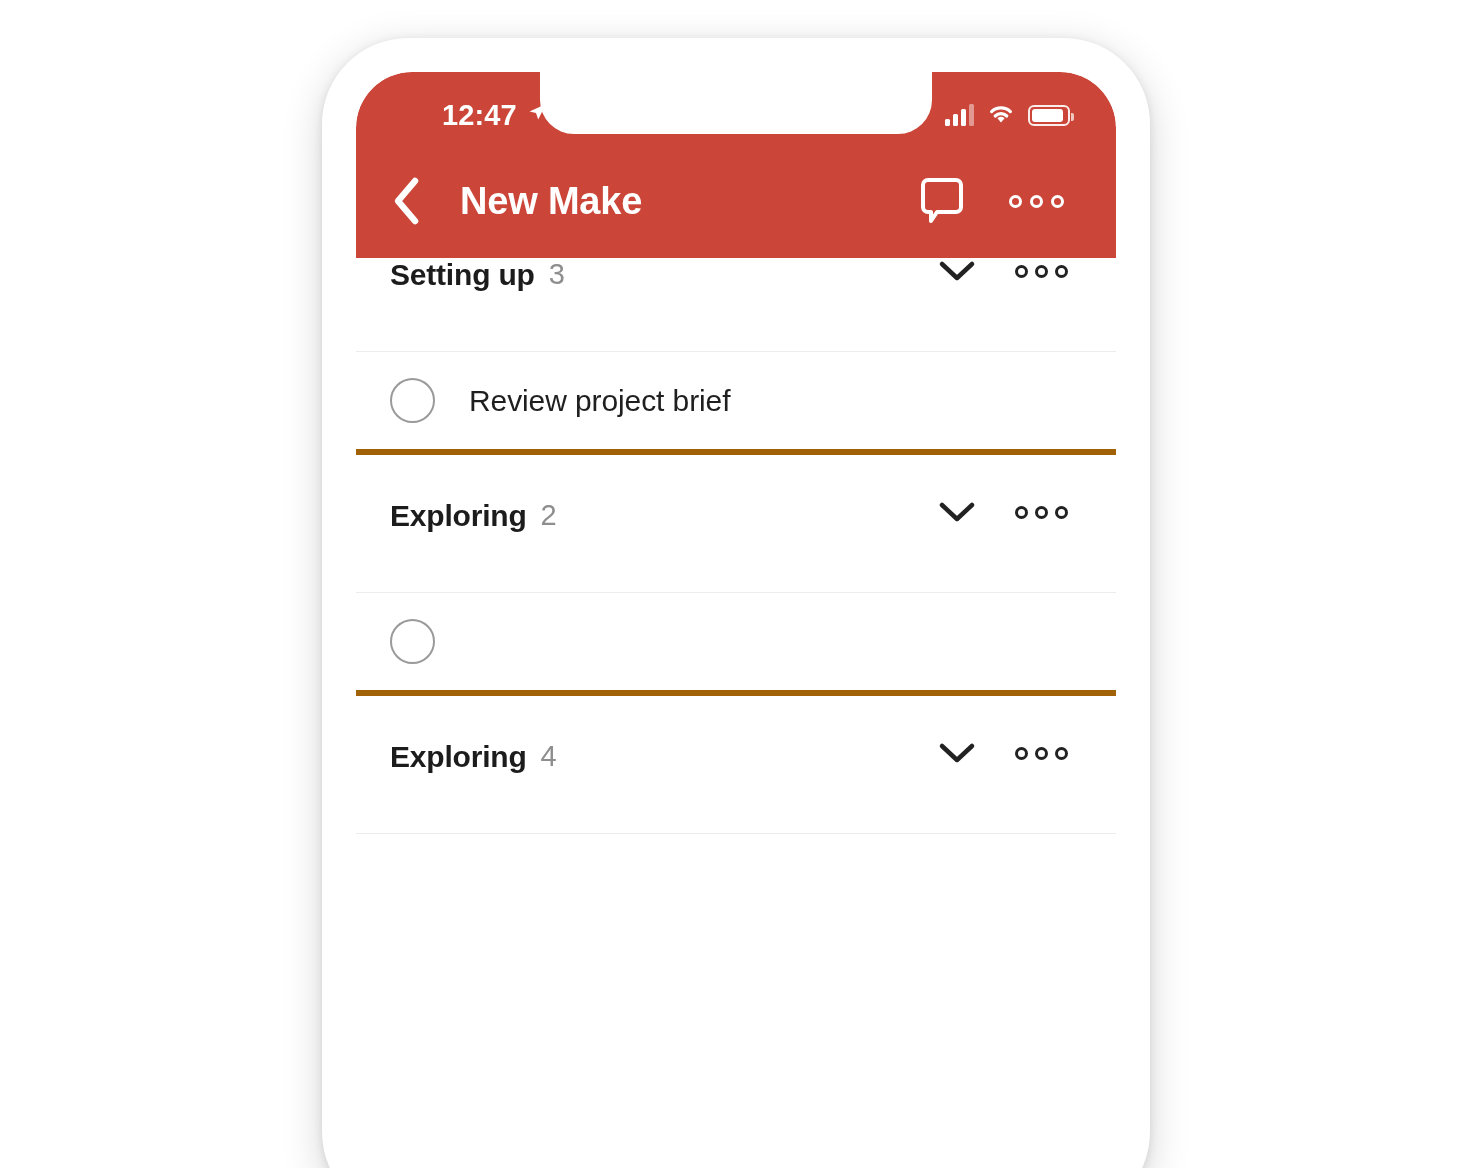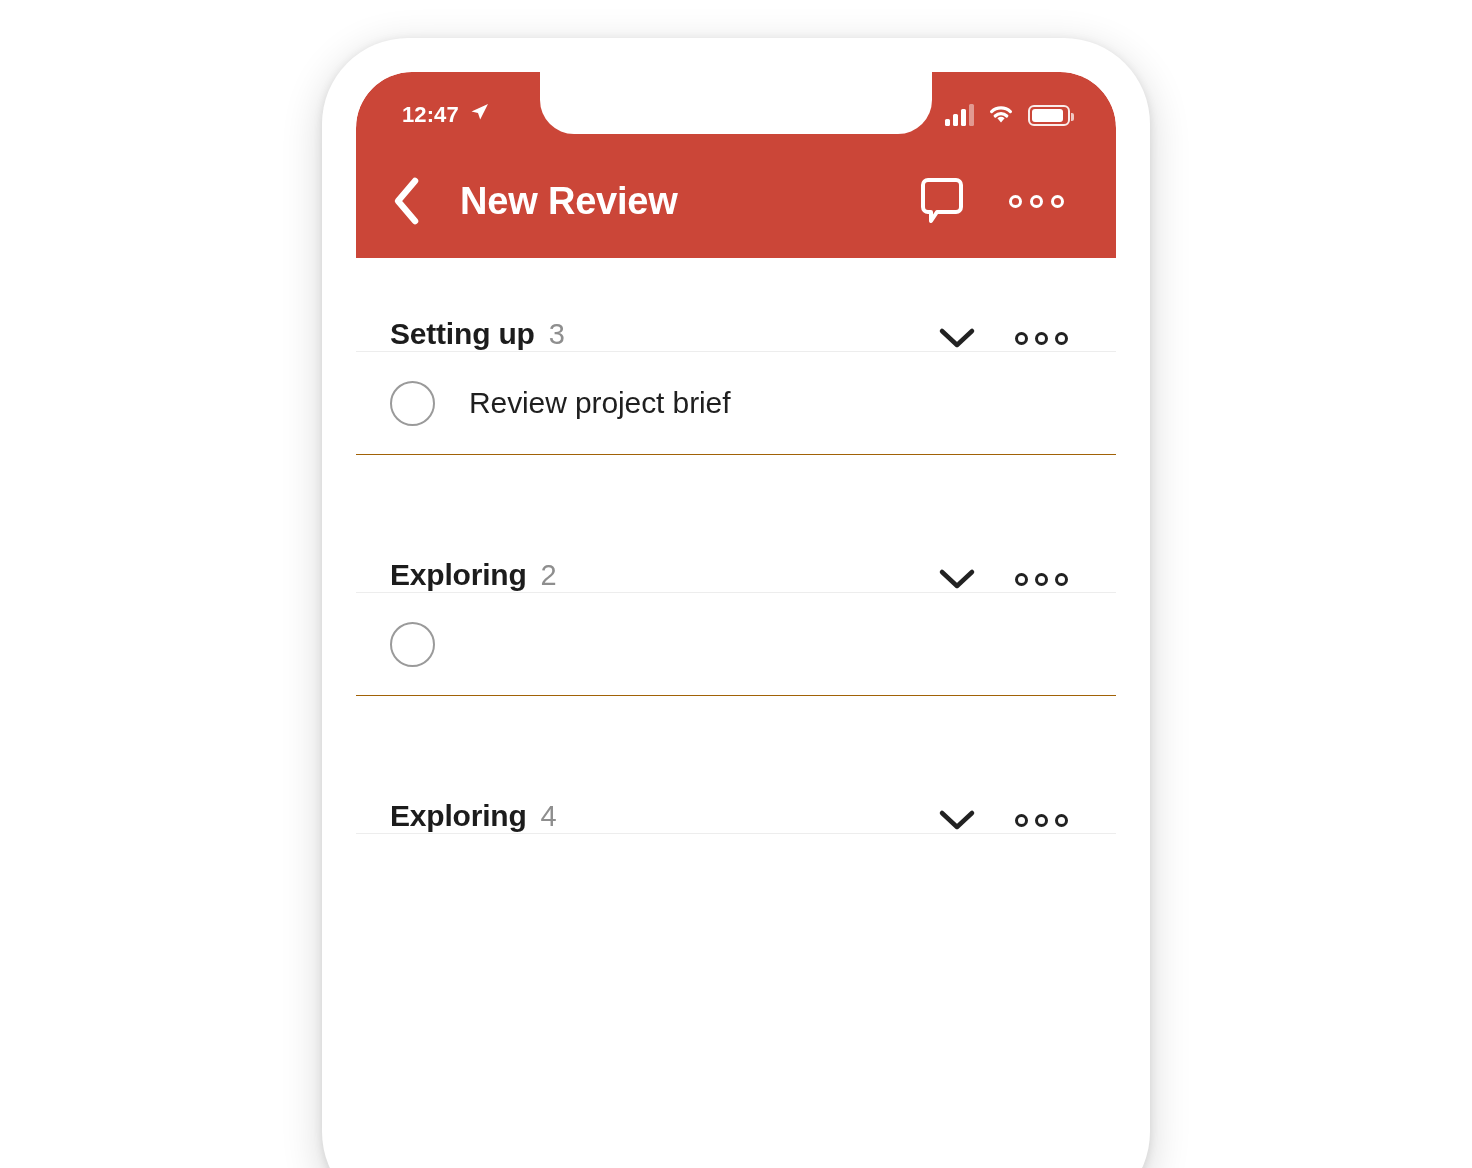--- a/index.html
+++ b/index.html
@@ -85,24 +85,25 @@
     pointer-events: none;
   }
   .status-left {
     display: flex;
     align-items: center;
     gap: 9px;
     margin-top: 14px;
   }
   .status-time {
     color: #ffffff;
-    font-size: 22px;
+    font-size: 29px;
     font-weight: bold;
     letter-spacing: 0.1px;
     line-height: 1;
+    margin-left: 40px;
   }
   .loc-arrow { display: block; margin-top: -2px; }
   .status-right {
     display: flex;
     align-items: center;
     gap: 13px;
     margin-top: 14px;
   }
   .sig-bars {
     display: flex;
@@ -202,21 +203,21 @@
     left: 0;
     top: 186px;
     width: 760px;
     bottom: 0;
     background: #ffffff;
   }
 
   .section-header {
     height: 94px;
     display: flex;
-    align-items: flex-end;
+    align-items: flex-start;
     padding: 0 0 0 34px;
     box-sizing: border-box;
     border-bottom: 1px solid #ededed;
     background: #ffffff;
   }
   .section-title {
     font-size: 30px;
     font-weight: bold;
     color: #1c1c1c;
     letter-spacing: -0.2px;
@@ -248,21 +249,21 @@
     border: 3px solid #222222;
     box-sizing: border-box;
   }
 
   .task-row {
     height: 103px;
     display: flex;
     align-items: center;
     padding-left: 34px;
     box-sizing: border-box;
-    border-bottom: 1px solid #a16207;
+    border-bottom: 6px solid #a16207;
     background: #ffffff;
   }
   .task-check {
     width: 45px;
     height: 45px;
     border-radius: 50%;
     border: 2px solid #9a9a9a;
     box-sizing: border-box;
     flex: 0 0 auto;
     cursor: pointer;
@@ -320,21 +321,21 @@
           </span>
       </div>
     </div>
 
     <div class="nav-bar">
       <div class="nav-back icon-btn">
         <svg width="34" height="50" viewBox="0 0 34 50">
           <path d="M26 5 L9 25 L26 45" stroke="#ffffff" stroke-width="6.5" fill="none" stroke-linecap="round" stroke-linejoin="round"></path>
         </svg>
       </div>
-      <div class="nav-title">New Review</div>
+      <div class="nav-title">New Make</div>
       <div class="nav-actions">
         <div class="icon-btn">
           <svg width="50" height="48" viewBox="0 0 50 48">
             <path d="M6 8 A5 5 0 0 1 11 3 L39 3 A5 5 0 0 1 44 8 L44 30 A5 5 0 0 1 39 35 L20 35 L14 44 L14 35 L11 35 A5 5 0 0 1 6 30 Z" stroke="#ffffff" stroke-width="4" fill="none" stroke-linejoin="round" stroke-linecap="round"></path>
           </svg>
         </div>
         <div class="dots-white icon-btn">
           <b></b>
           <b></b>
           <b></b>

